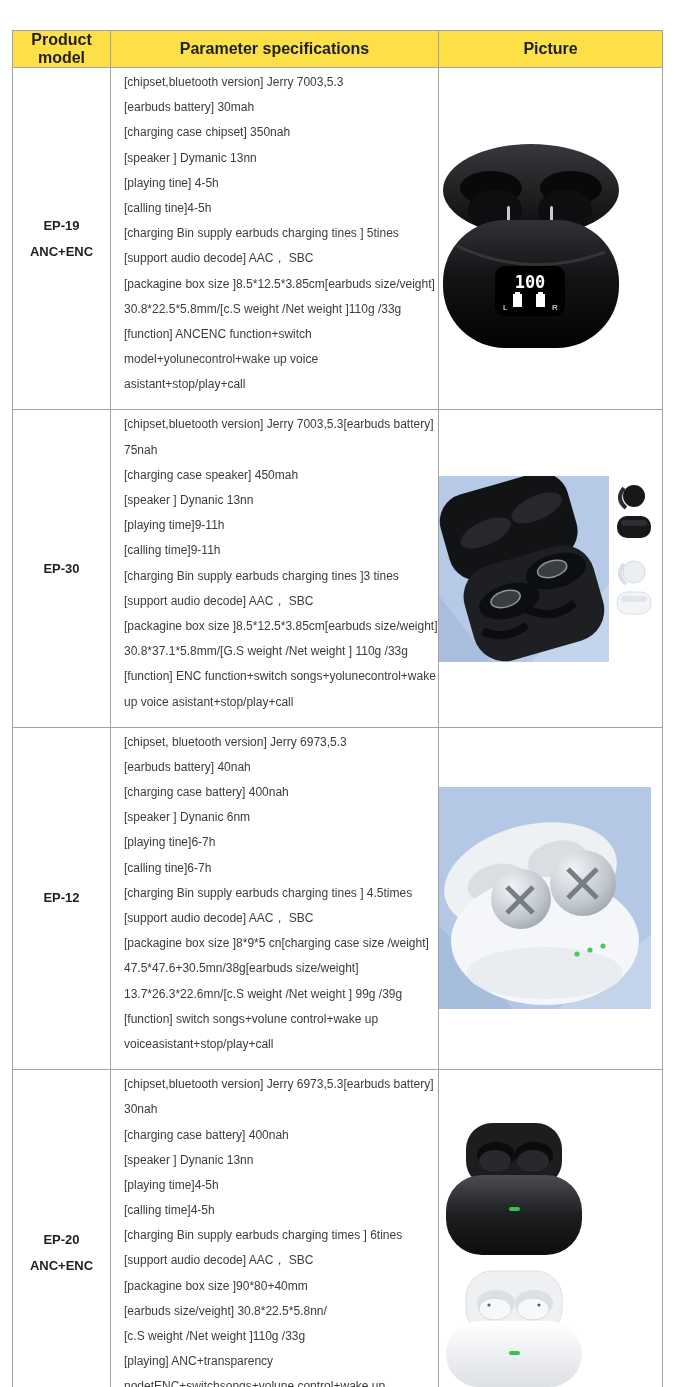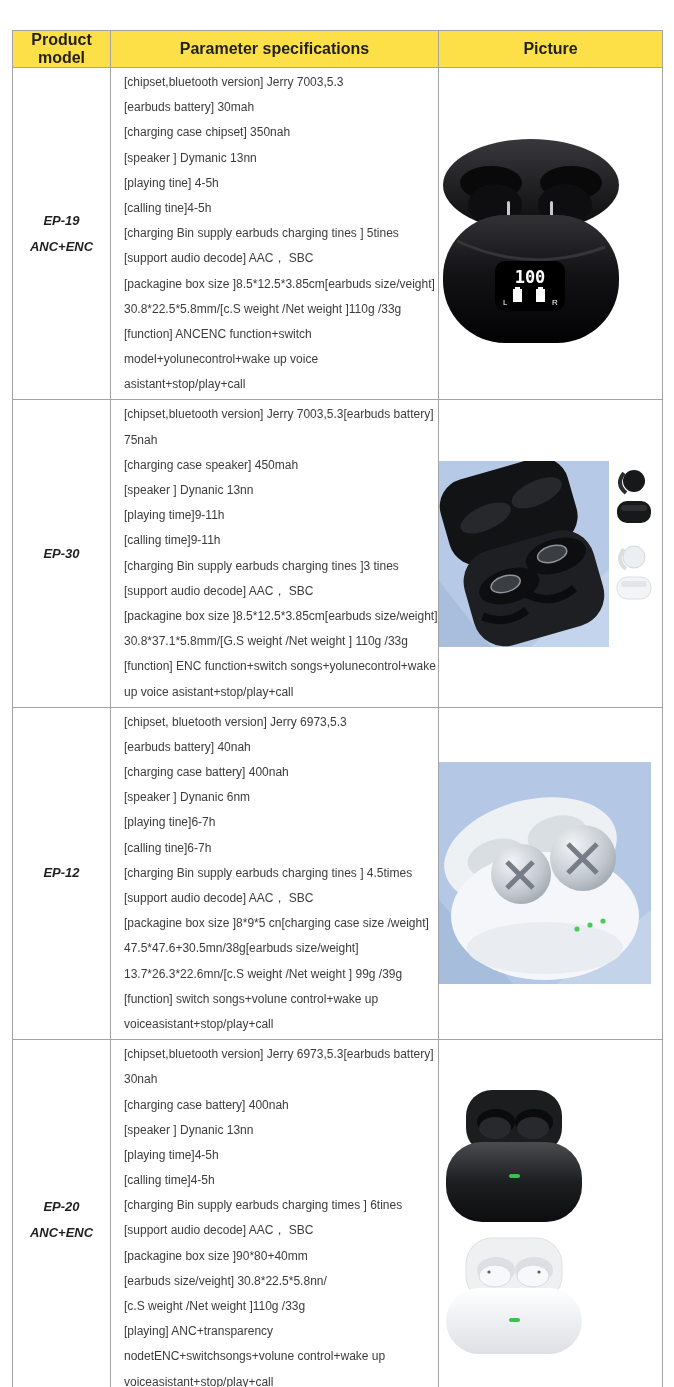--- a/index.html
+++ b/index.html
@@ -31,24 +31,24 @@
     vertical-align:middle;
     background:#fde047;
   }
   td.model-cell{
     text-align:center;
     vertical-align:middle;
     font-size:13px;
     font-weight:bold;
     color:#1f1f1f;
   }
-  .model-line{line-height:26px;font-style:italic;}
+  .model-line{line-height:26px;}
   td.specs-cell{
     vertical-align:top;
-    padding:2px 2px 2px 13px;
+    padding:2px 2px 12px 13px;
     font-size:12px;
     color:#3c3c3c;
   }
   .spec-line{
     height:25.2px;
     line-height:25.2px;
     white-space:nowrap;
     overflow:visible;
   }
   td.picture-cell{

